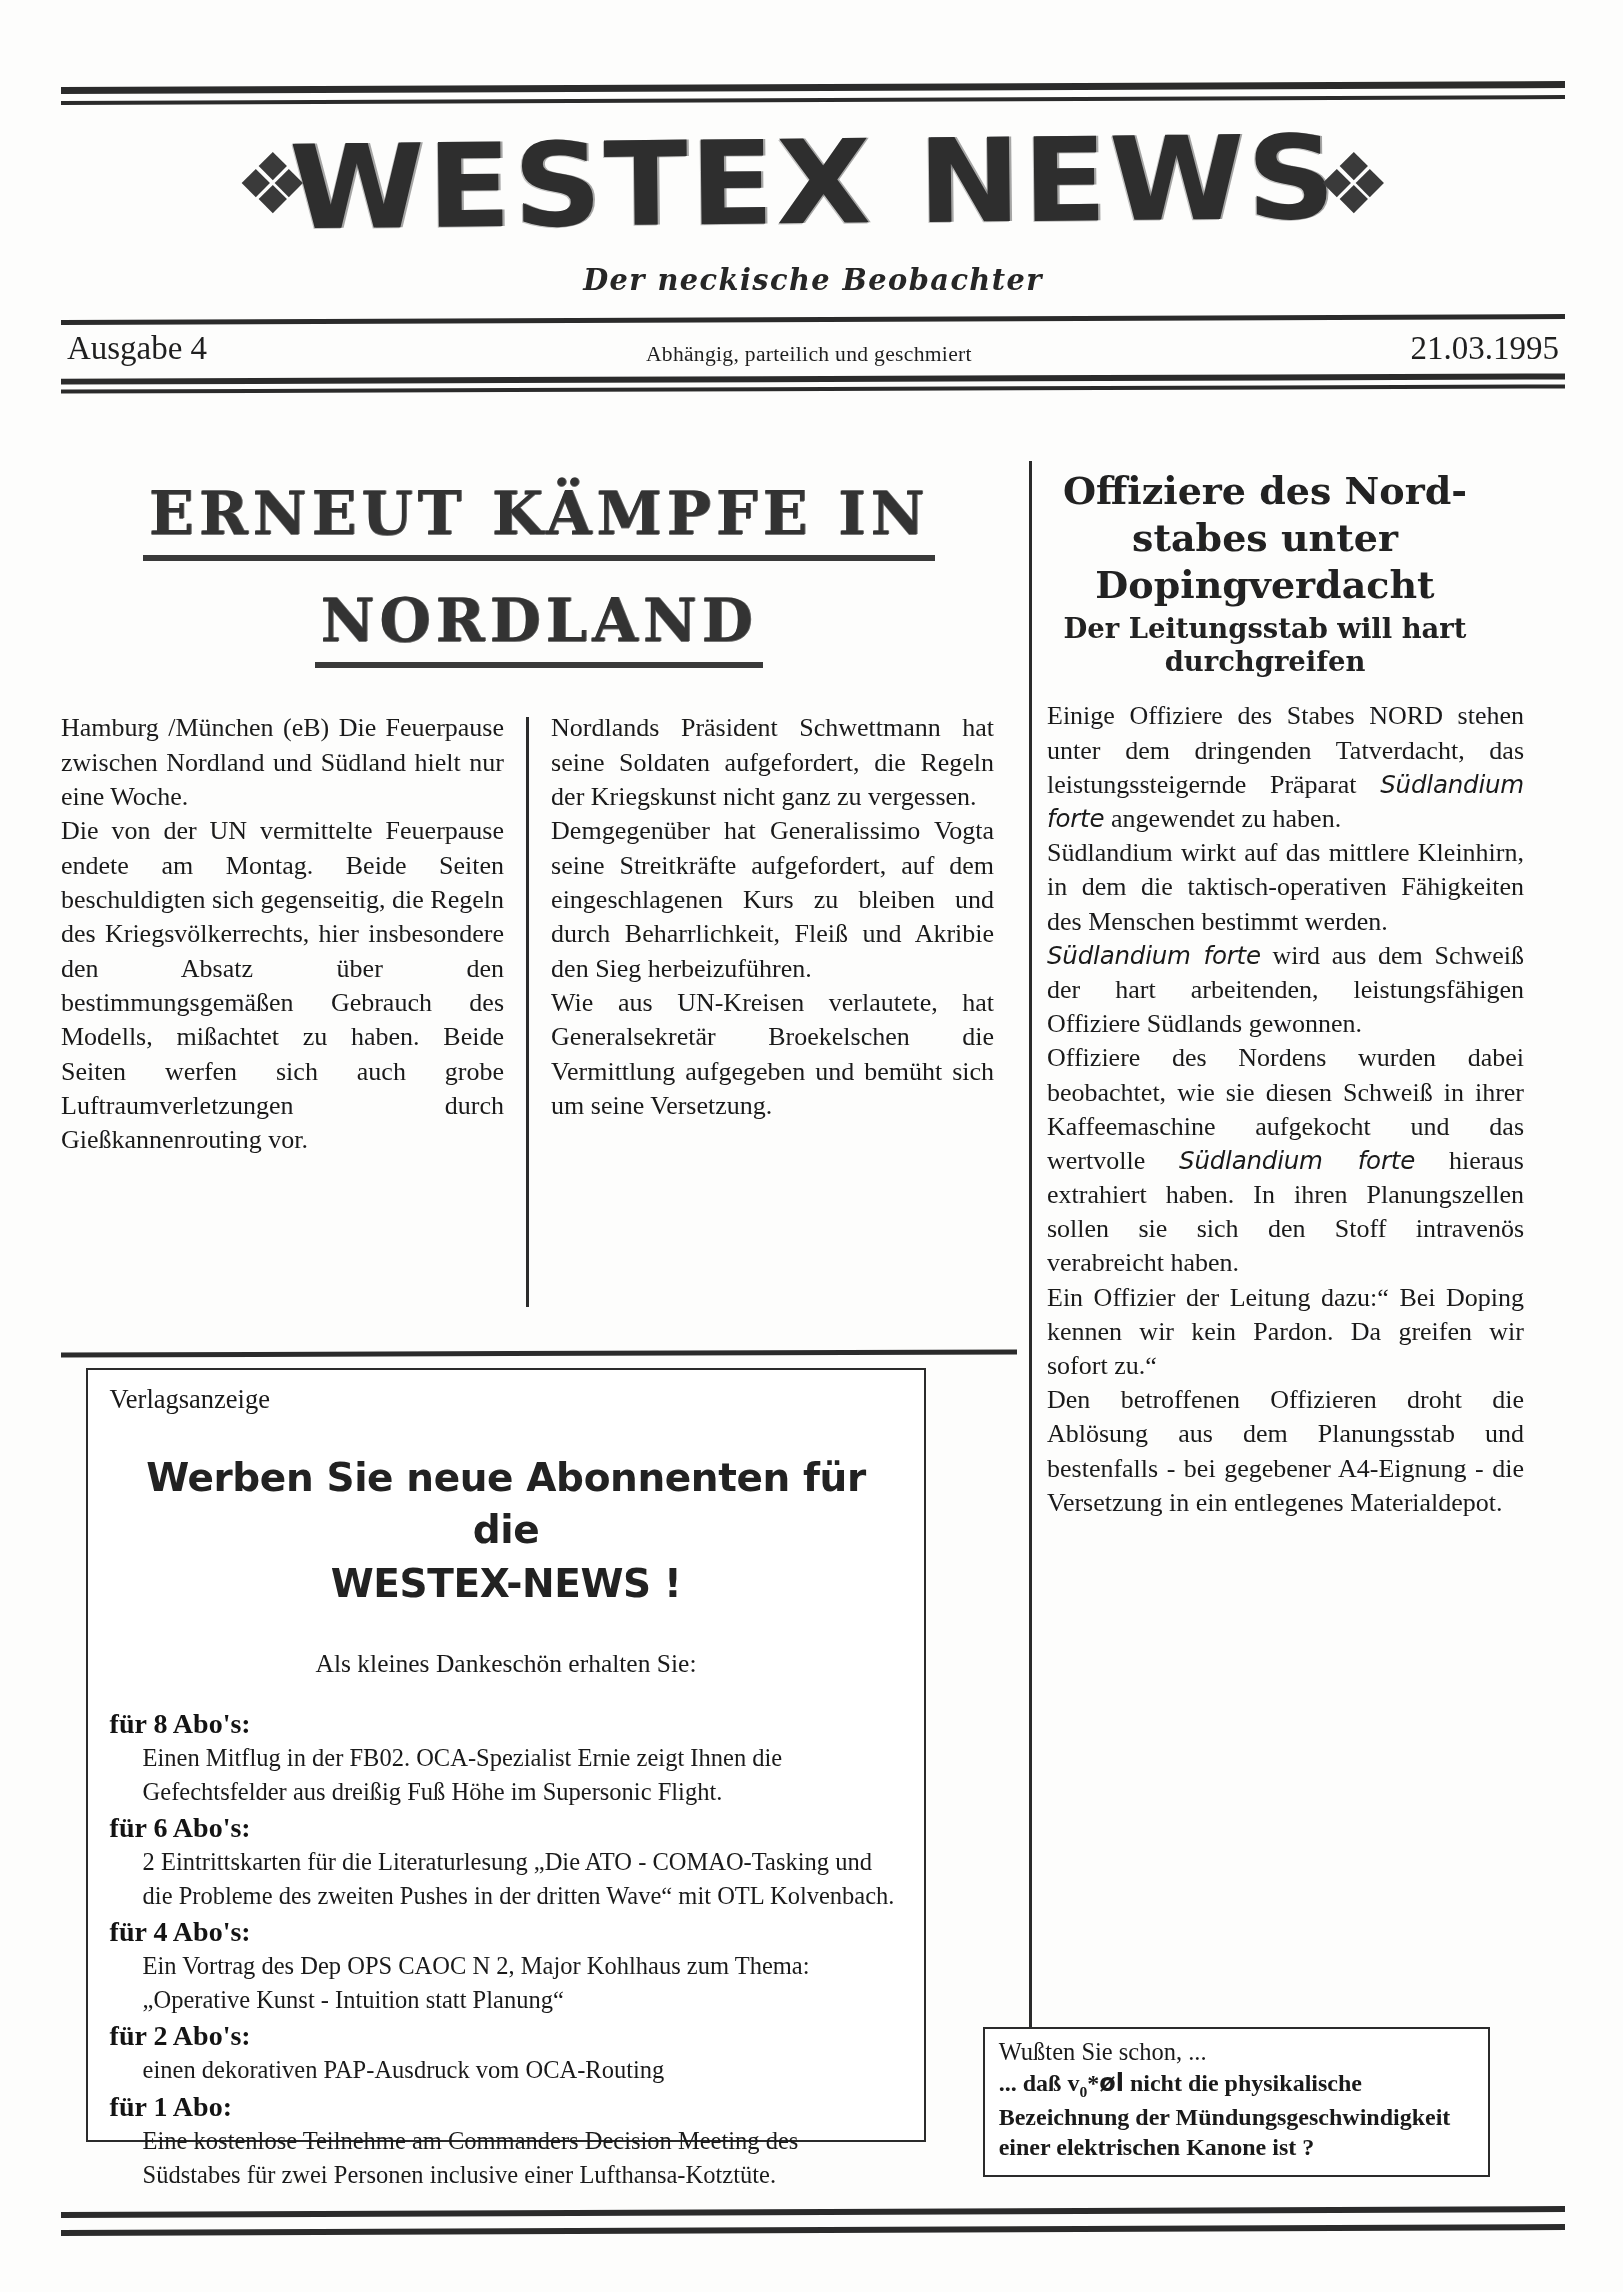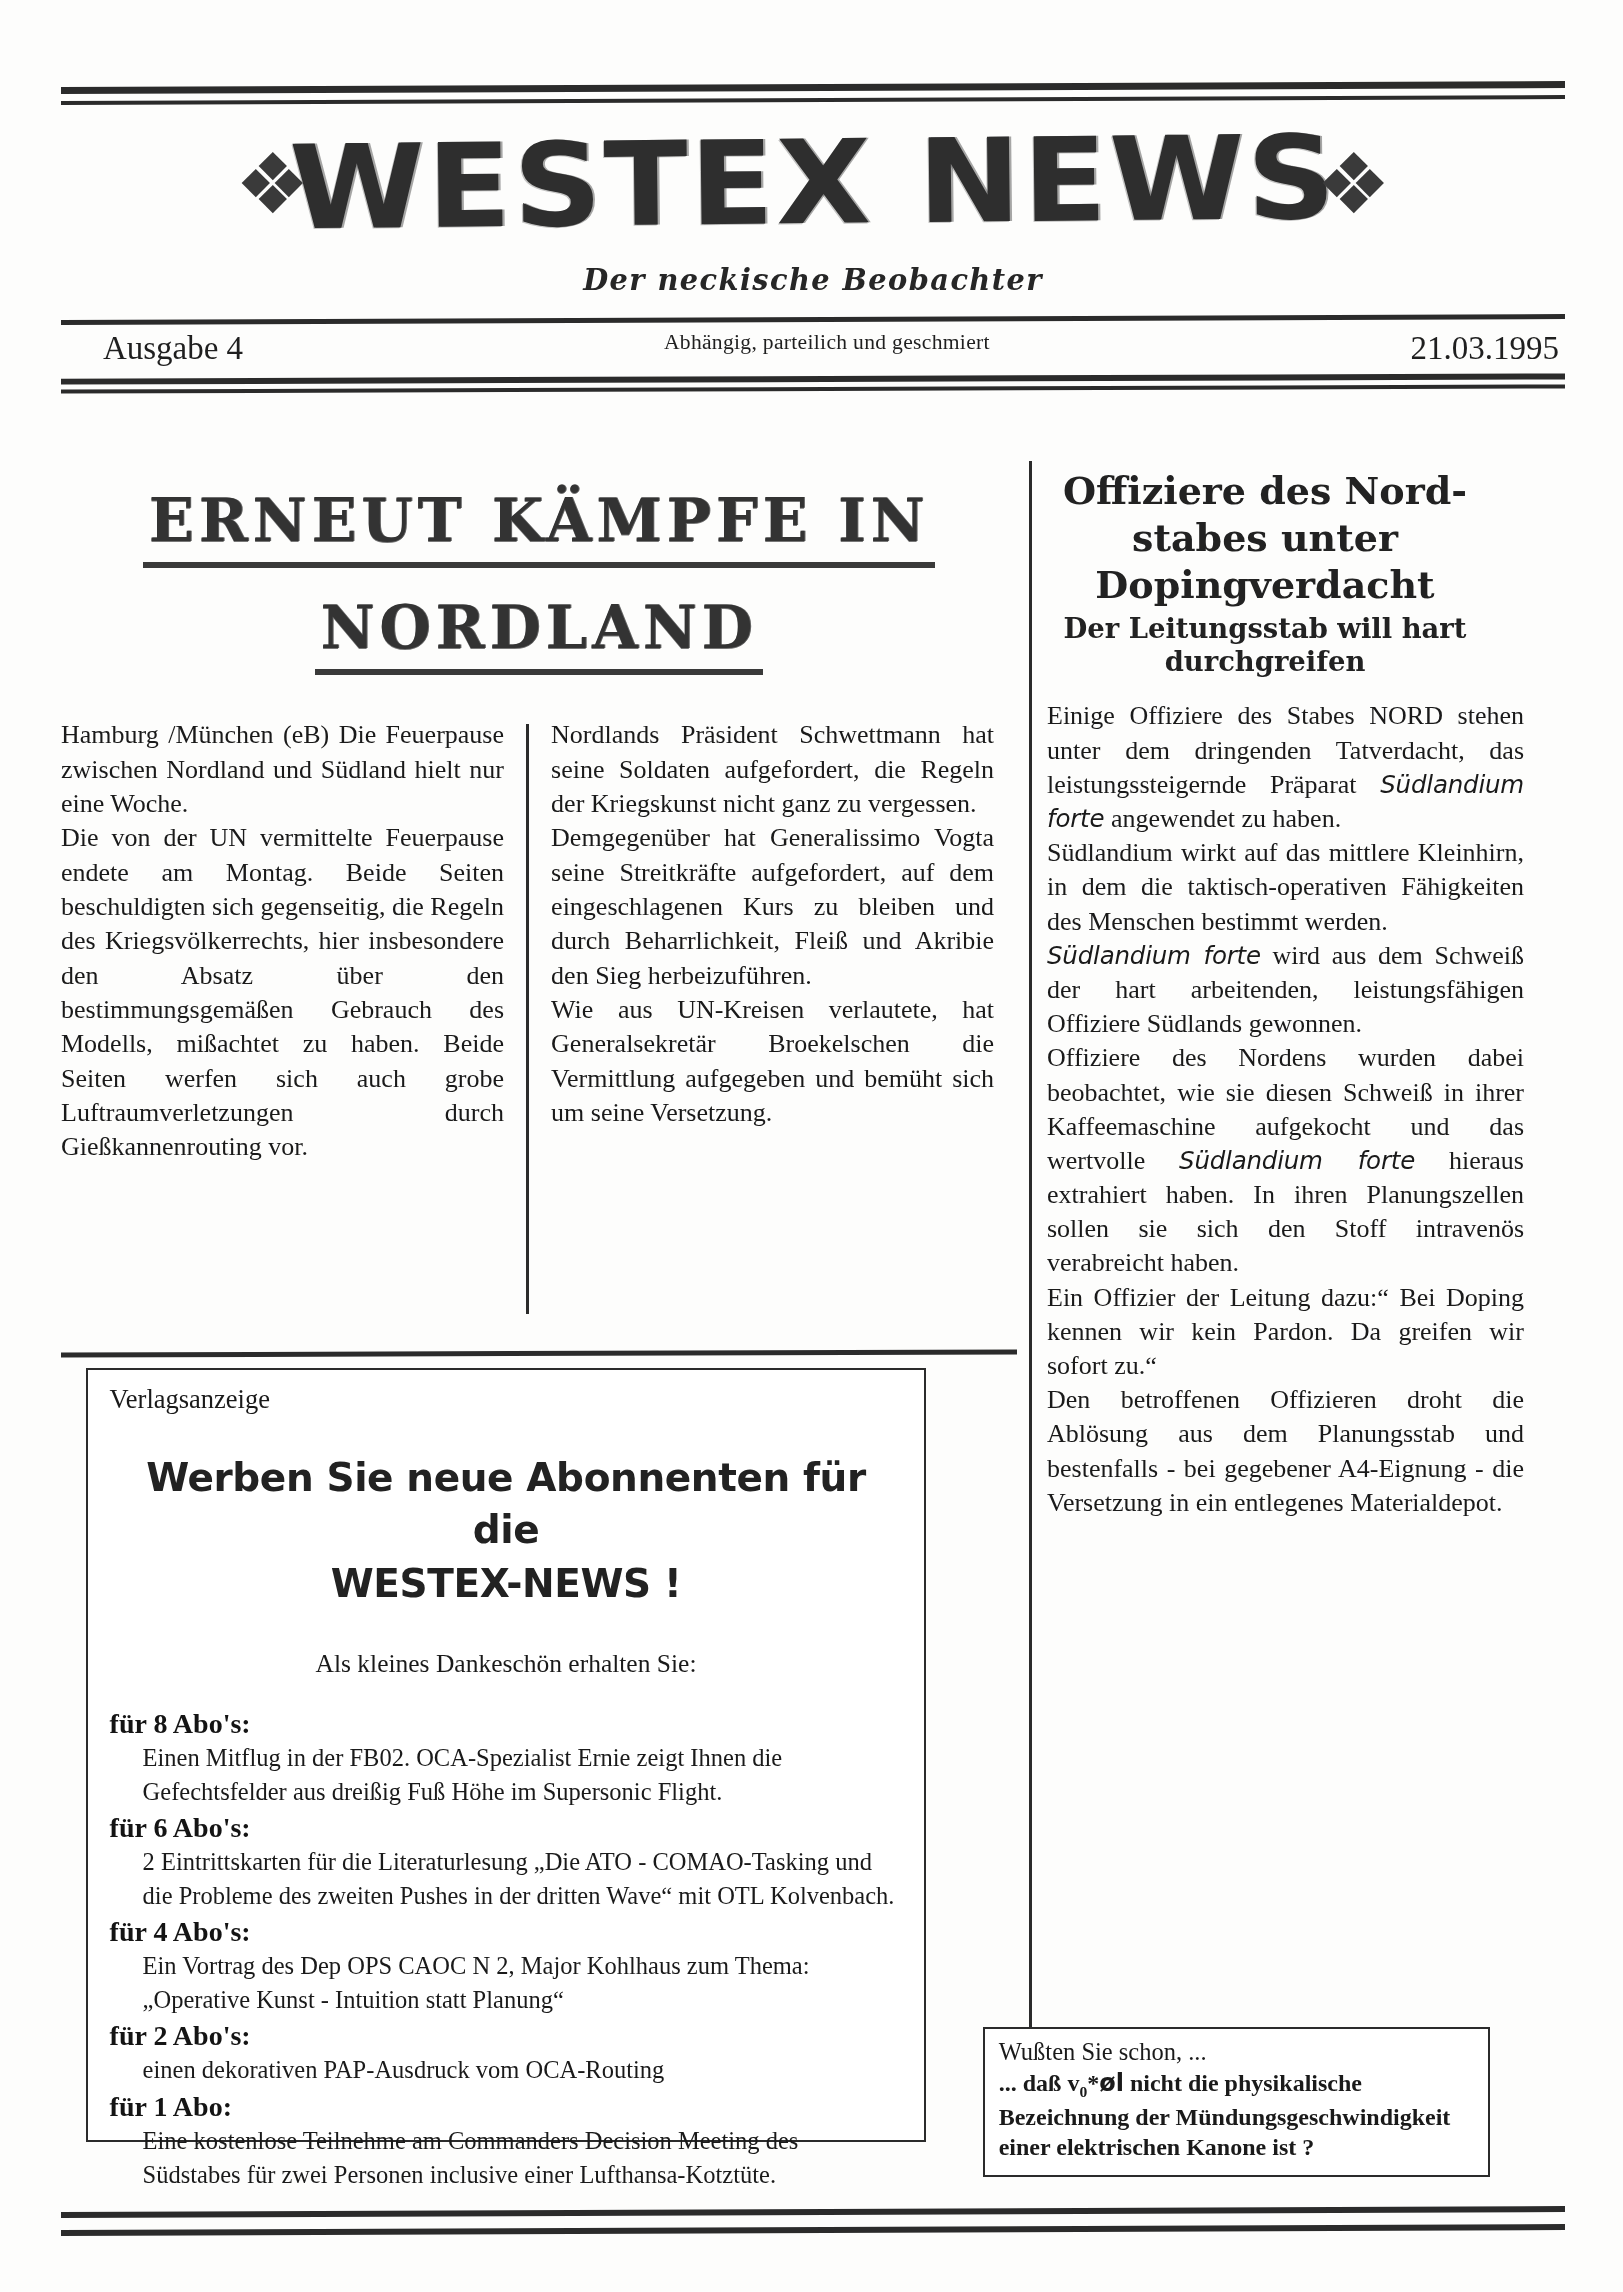--- a/index.html
+++ b/index.html
@@ -93,24 +93,23 @@
 
   .infobar-top {
     height: 4.9px;
     background: #2b2b2b;
     width: 100%;
     margin-top: 19.6px;
     transform: rotate(-0.22deg);
   }
   .infobar {
     display: flex;
-    align-items: flex-start;
+    align-items: flex-end;
     justify-content: space-between;
     padding: 7.8px 5.9px 9.8px 5.9px;
-    margin-left: 36px;
   }
   .issue-label {
     font-size: 33px;
     font-family: "Liberation Serif", serif;
     color: #1f1f1f;
   }
   .tagline {
     font-size: 21.6px;
     font-family: "Liberation Serif", serif;
     color: #1f1f1f;
@@ -161,21 +160,21 @@
 
   
   .headline-main {
     text-align: center;
     font-family: "DejaVu Serif", serif;
     font-weight: bold;
     font-size: 59px;
     letter-spacing: 4.9px;
     line-height: 1.28;
     color: #333;
-    margin-top: 22px;
+    margin-top: 15px;
   }
   .headline-main span {
     display: inline-block;
     border-bottom: 6.9px solid #3a3a3a;
     padding: 0 5.9px 3.9px 5.9px;
     text-shadow: 1px 0 0 #666, 0 1px 0 #777;
   }
   .headline-main .hl2 { margin-top: 21.6px; }
 
   

